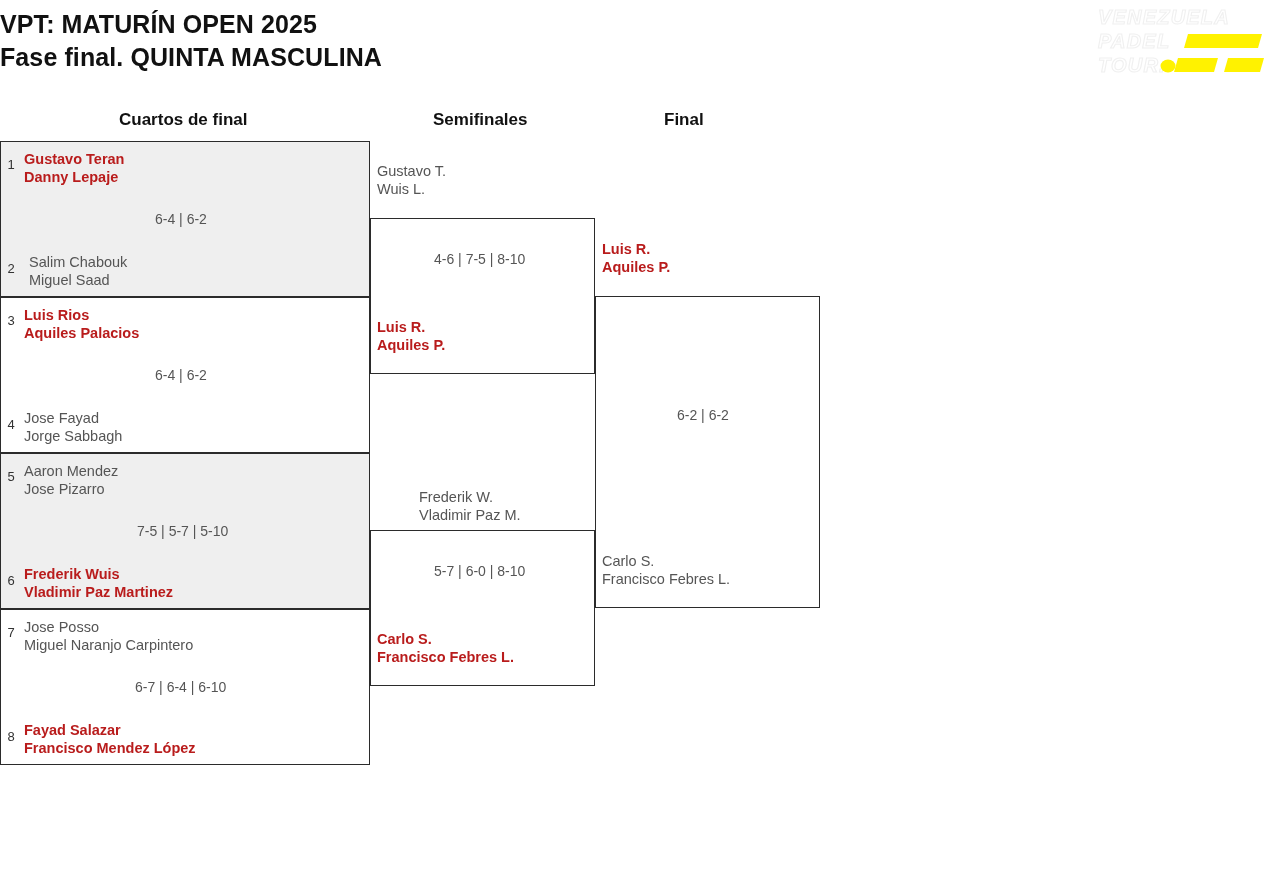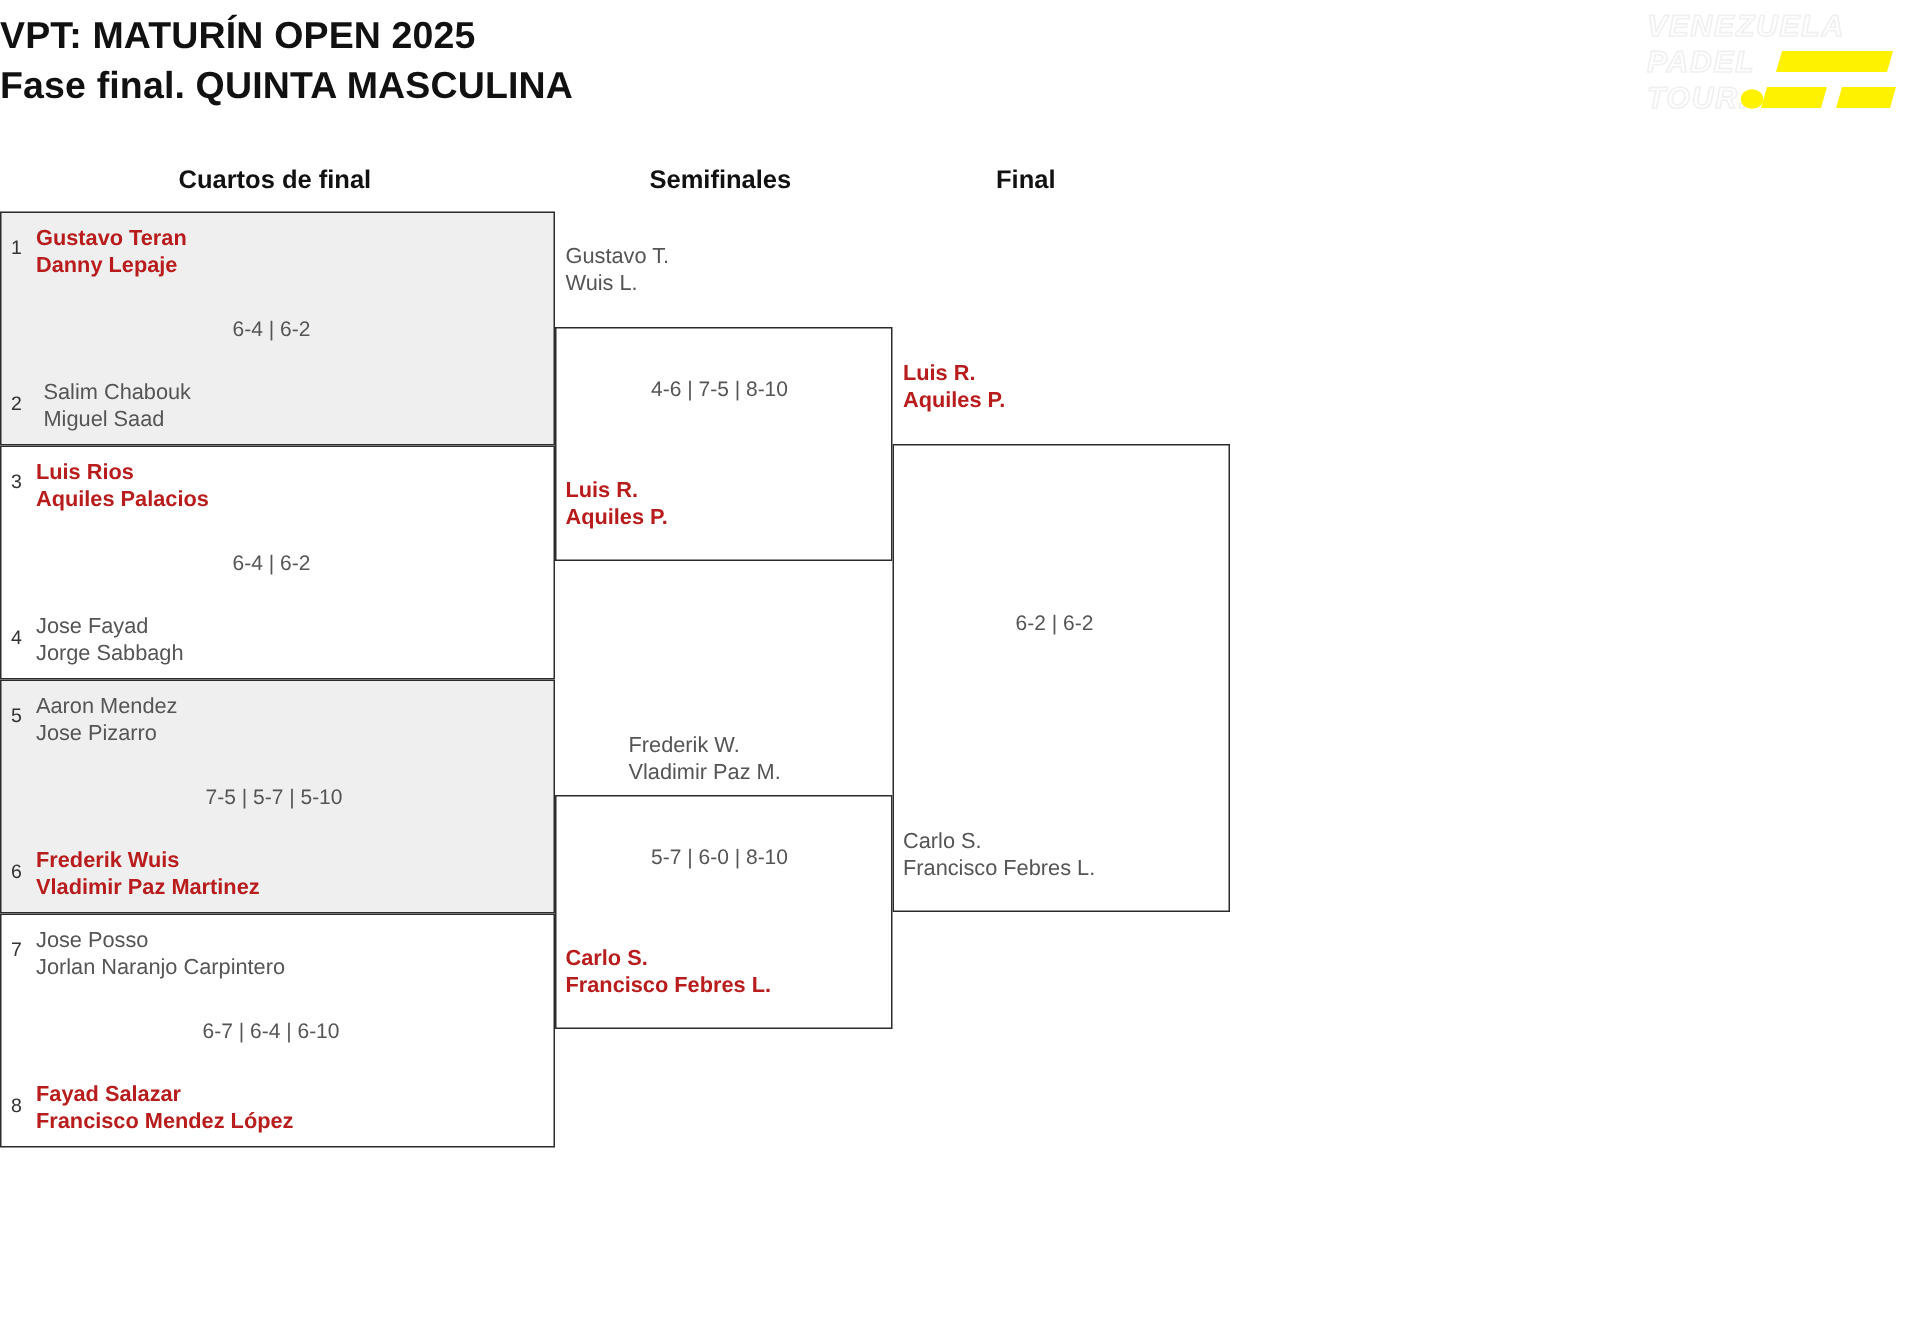--- a/index.html
+++ b/index.html
@@ -163,21 +163,21 @@
   <div class="seed" style="left:2px; top:573px;">6</div>
   <div class="team winner" style="left:24px; top:565px;">
     <span class="ln">Frederik Wuis</span>
     <span class="ln">Vladimir Paz Martinez</span>
   </div>
 
   <div class="cell plain" style="left:0px; top:609px; width:370px; height:156px;"></div>
   <div class="seed" style="left:2px; top:625px;">7</div>
   <div class="team loser" style="left:24px; top:618px;">
     <span class="ln">Jose Posso</span>
-    <span class="ln">Jorlan Naranjo Carpintero</span>
+    <span class="ln">Miguel Naranjo Carpintero</span>
   </div>
   <div class="score" style="left:135px; top:679px;">6-7 | 6-4 | 6-10</div>
   <div class="seed" style="left:2px; top:729px;">8</div>
   <div class="team winner" style="left:24px; top:721px;">
     <span class="ln">Fayad Salazar</span>
     <span class="ln">Francisco Mendez López</span>
   </div>
 
   <div class="team loser outside" style="left:377px; top:162px;">
     <span class="ln">Gustavo T.</span>

